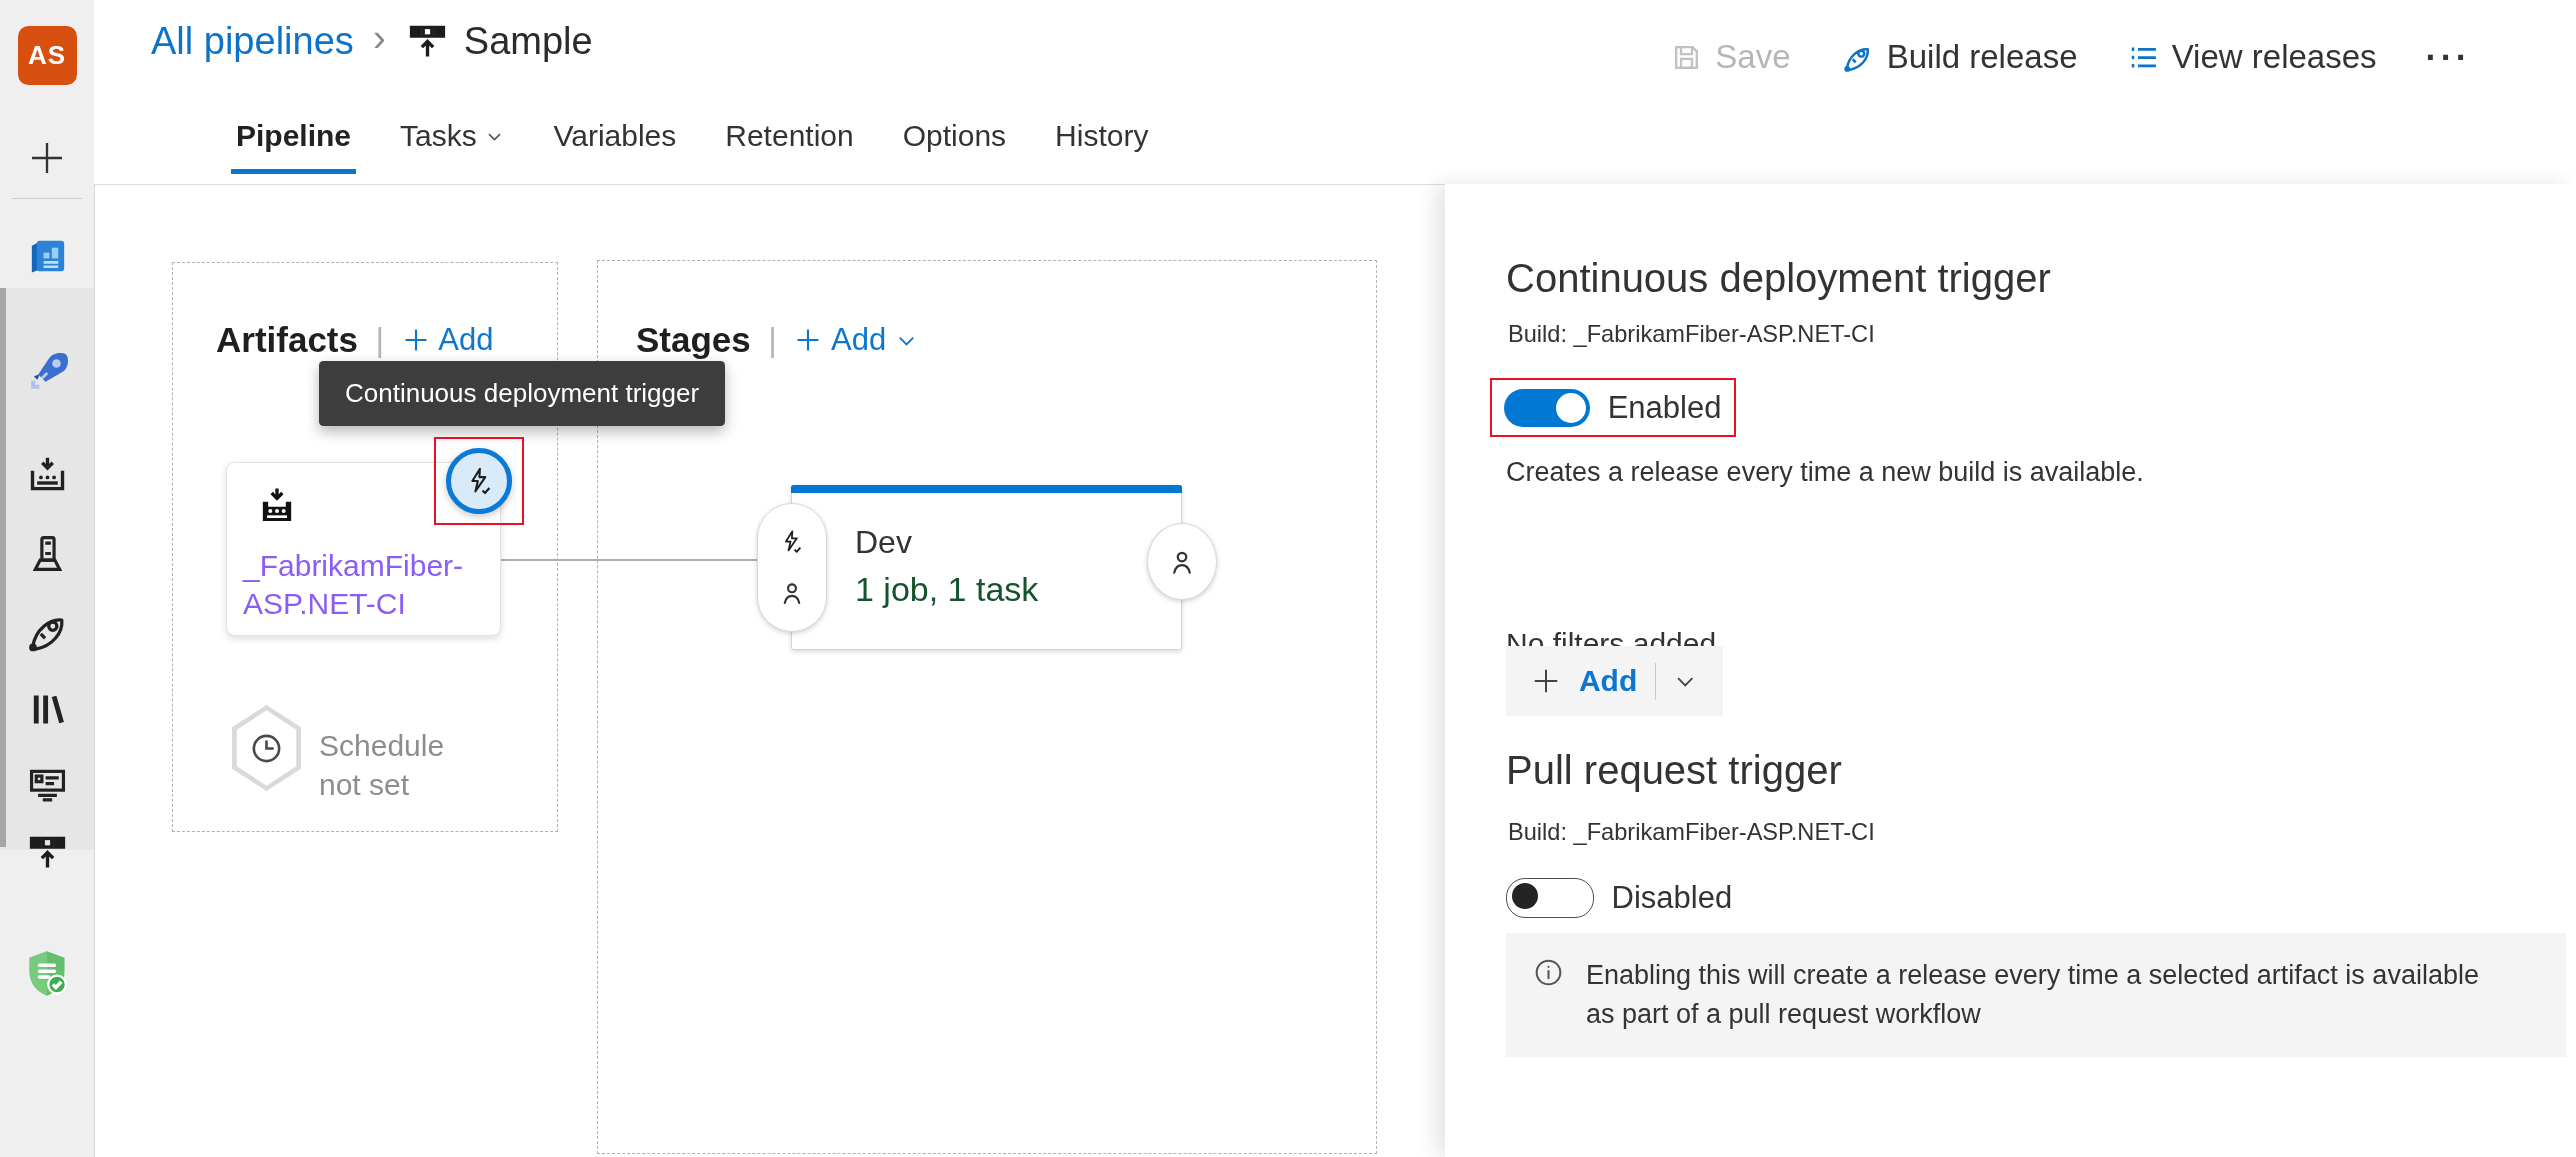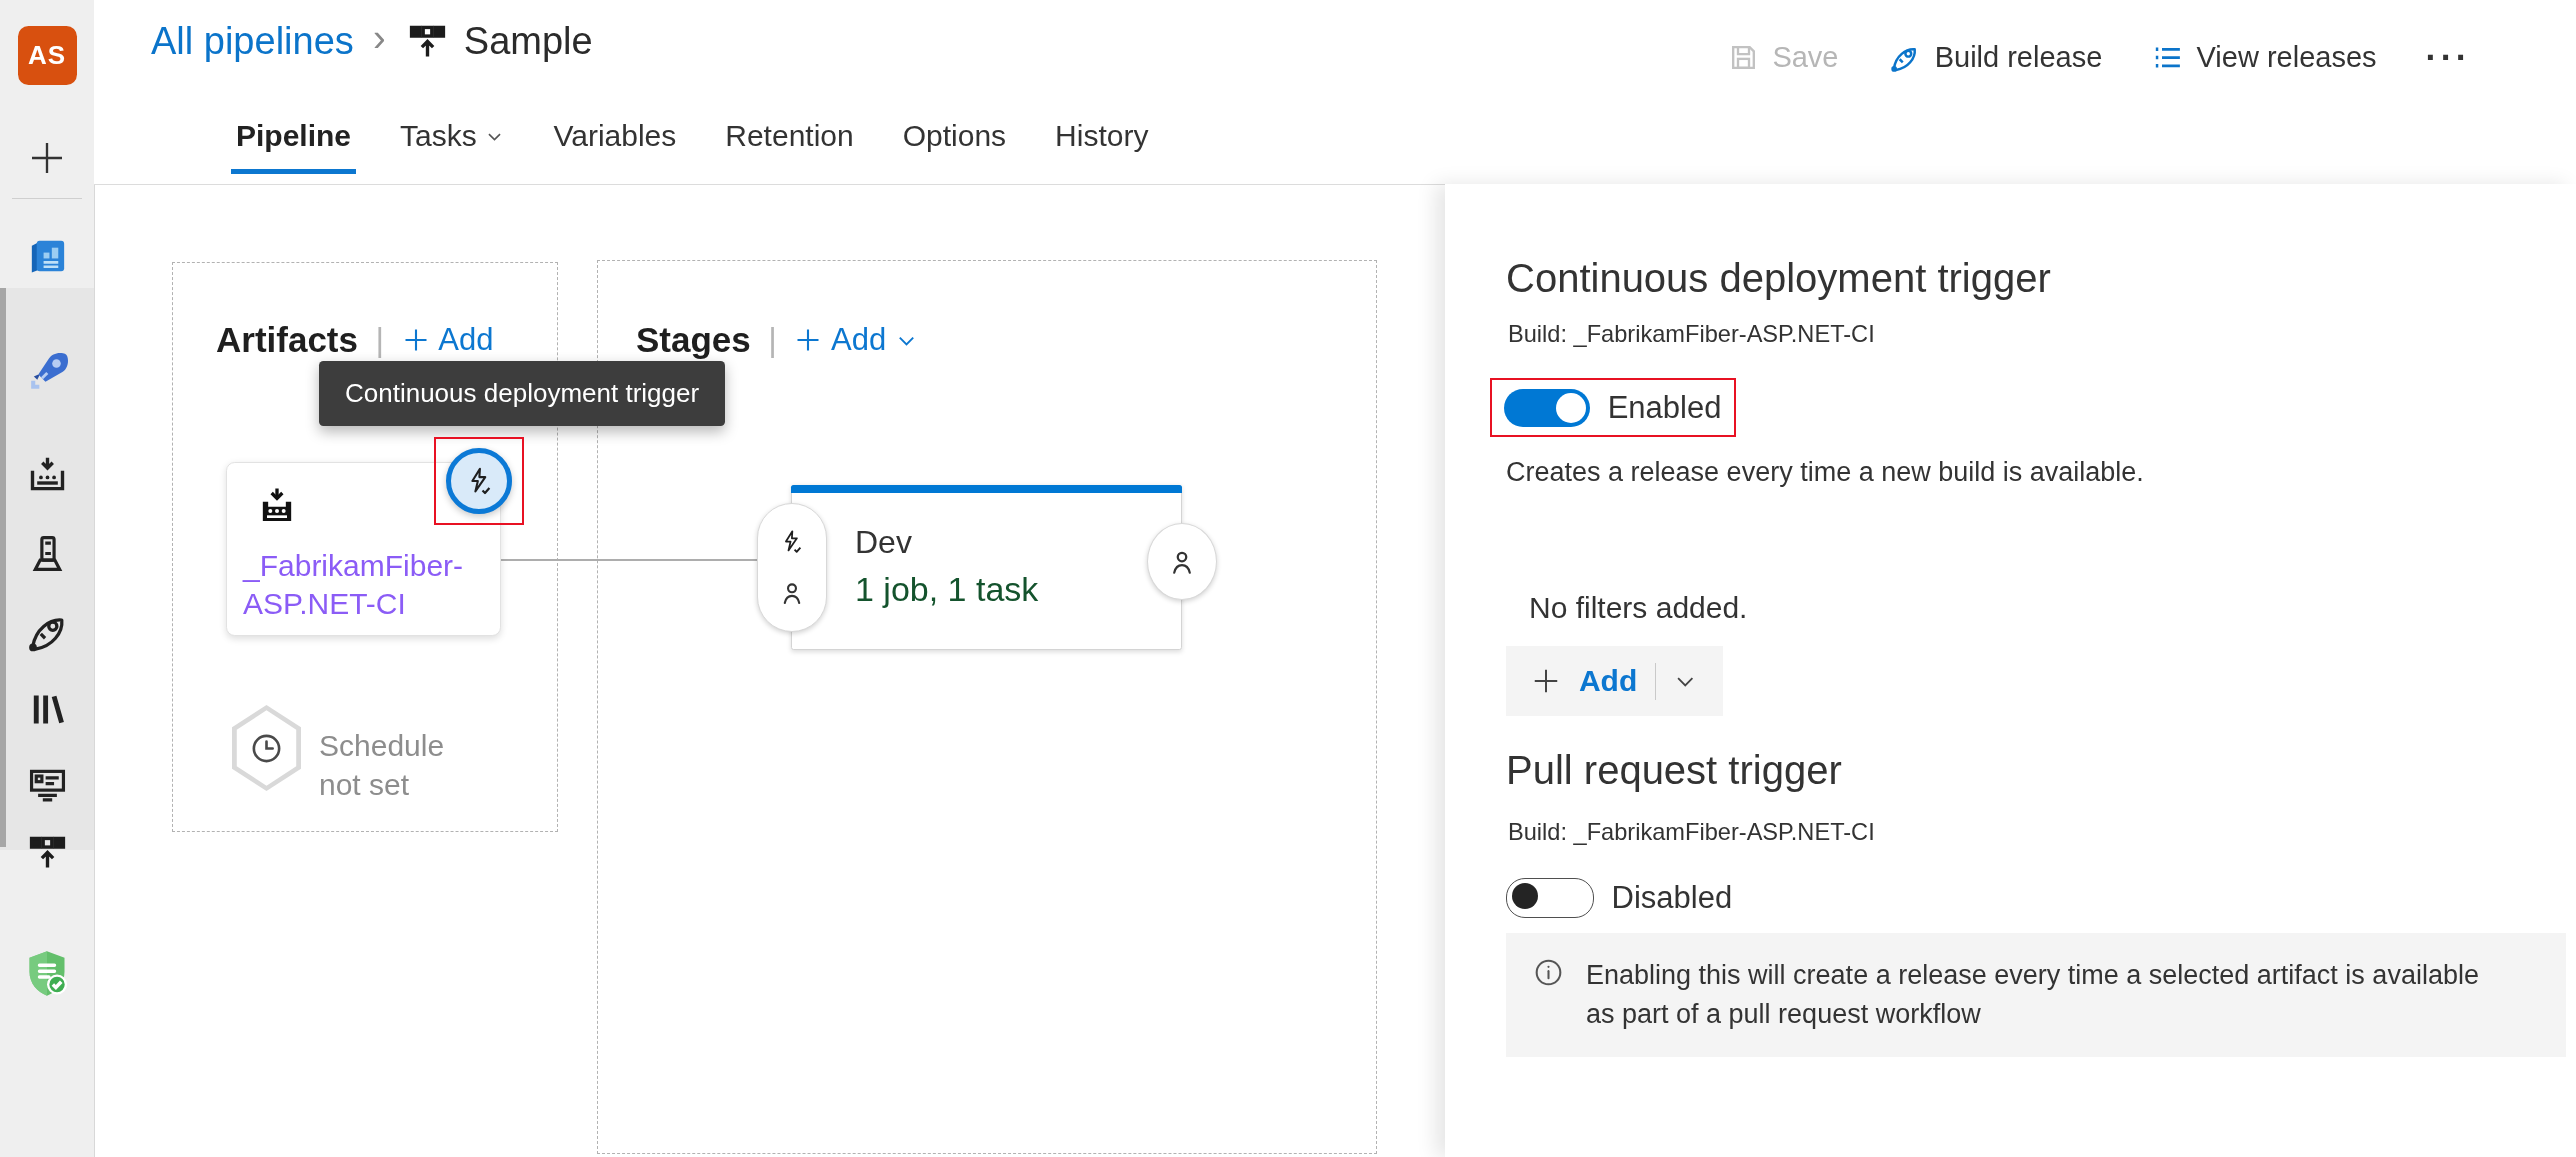--- a/index.html
+++ b/index.html
@@ -16,21 +16,21 @@
   .rail-item{position:absolute;left:0;width:94px;display:flex;justify-content:center;}
   .rail-divider{position:absolute;left:12.2px;top:198px;width:70px;height:0.9px;background:#cfcfcf;}
 
   
   .header{position:absolute;left:94px;top:0;right:0;height:184px;background:#fff;border-bottom:0.9px solid #dcdcdc;}
   .breadcrumb{position:absolute;left:57px;top:17px;display:flex;align-items:center;gap:14px;}
   .bc-link{font-size:38px;color:#0b74ca;cursor:pointer;}
   .bc-sep{font-size:38px;color:#888;margin:0 5.2px 5.2px 5.2px;}
   .bc-current{font-size:38px;color:#2b2b2b;display:flex;align-items:center;gap:12.2px;}
   .commands{position:absolute;right:105px;top:37px;display:flex;align-items:center;gap:49px;}
-  .cmd{display:flex;align-items:center;gap:12.2px;font-size:29px;color:#333;cursor:pointer;}
+  .cmd{display:flex;align-items:center;gap:12.2px;font-size:33px;color:#333;cursor:pointer;}
   .cmd.disabled{color:#b6b6b6;cursor:default;}
   .cmd-more{font-size:35px;font-weight:bold;color:#333;letter-spacing:3.5px;cursor:pointer;}
   .tabs{position:absolute;left:142px;top:119px;display:flex;gap:49px;}
   .tab{font-size:30px;color:#333;padding-bottom:21px;position:relative;cursor:pointer;display:flex;align-items:center;gap:8.7px;}
   .tab.active{font-weight:bold;color:#222;}
   .tab.active::after{content:"";position:absolute;left:-5.2px;right:-5.2px;bottom:0;height:5.2px;background:#0c77d0;}
 
   
   .dash-box{position:absolute;border:0.9px dashed #b2b2b2;background:transparent;}
   .box-artifacts{left:172px;top:262px;width:384px;height:568px;}
@@ -405,21 +405,21 @@
     <div class="toggle-row highlight" style="left:45px;top:194px;">
       <div class="toggle on">
           <div class="knob"></div>
         </div>
       <span class="toggle-label">Enabled</span>
     </div>
 
     <div class="panel-desc" style="top:273px;">Creates a release every time a new build is available.</div>
 
 
-    <div class="panel-text" style="top:407px;margin-left:23px;">No filters added.</div>
+    <div class="panel-text" style="top:443px;">No filters added.</div>
 
     <div class="add-btn" style="top:462px;">
       <span>
         <svg width="30" height="30" viewBox="0 0 24 24" fill="none" stroke="#444" stroke-width="1.6">
             <path d="M12 3v18M3 12h18"></path>
           </svg>
       </span>
       <span class="lbl">Add</span>
       <span class="vsep"></span>
       <span>

